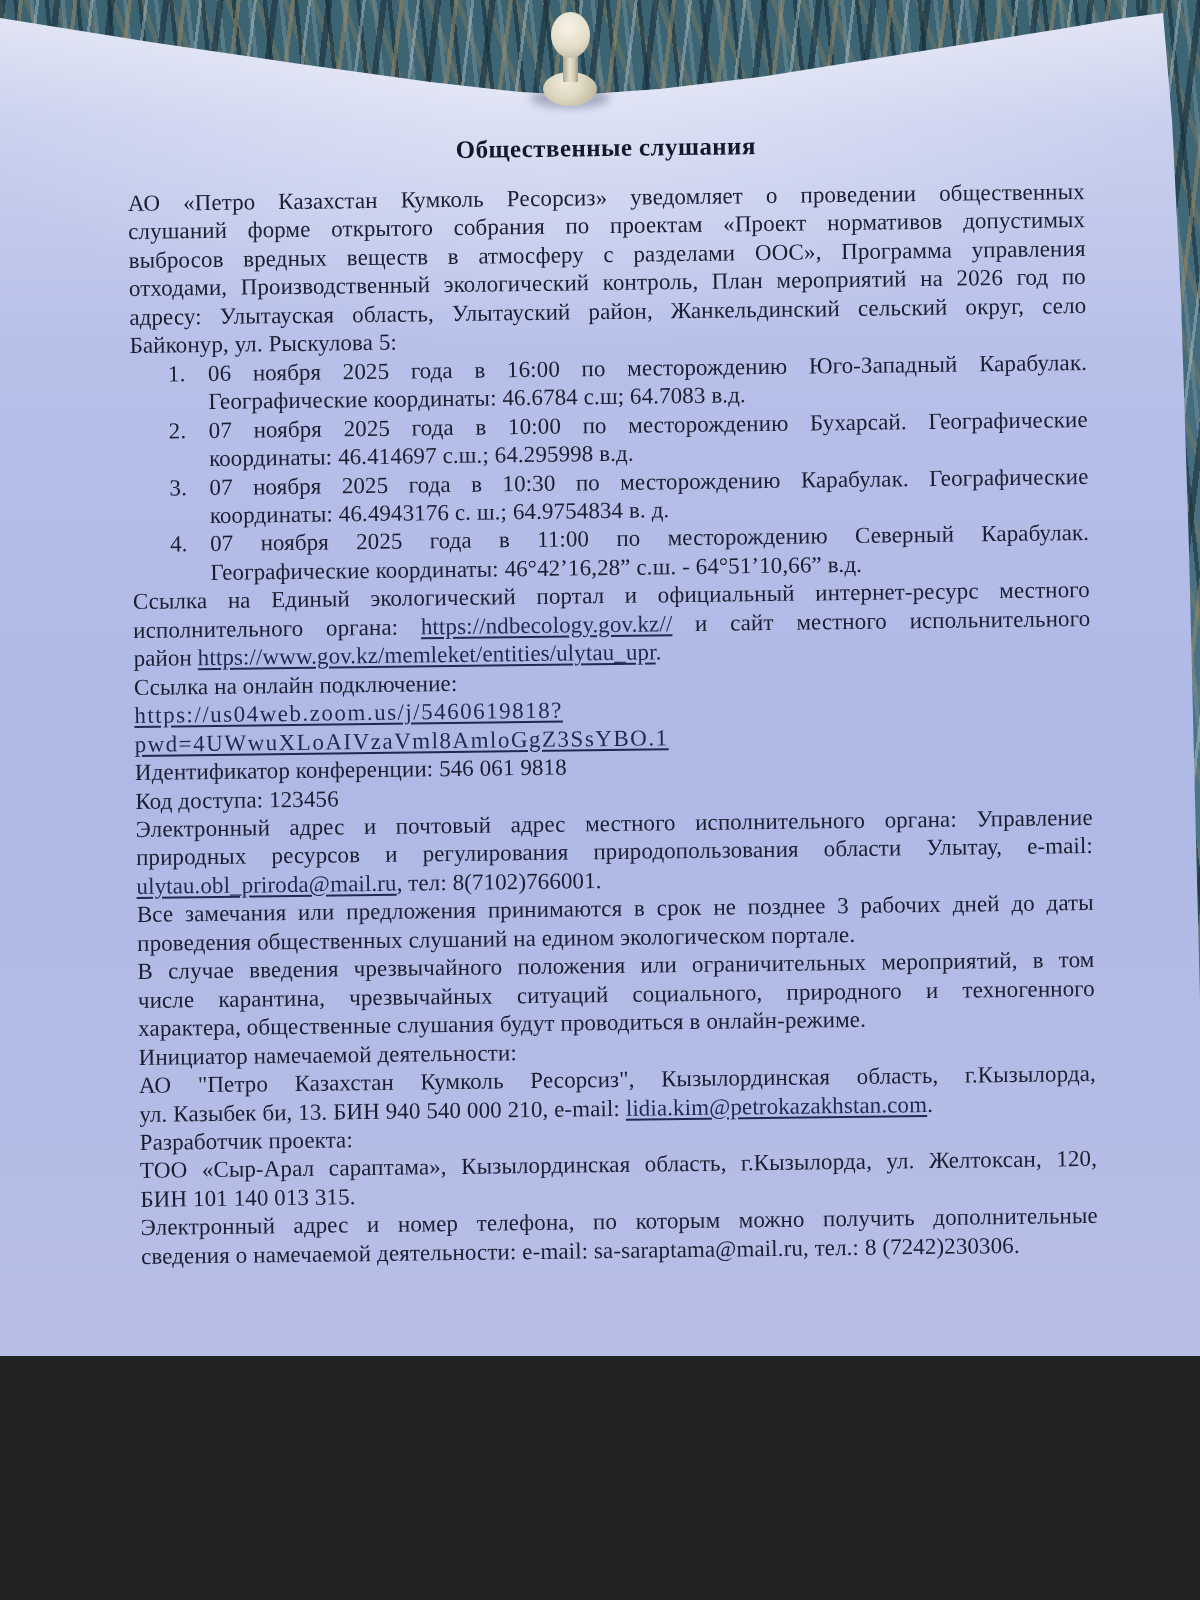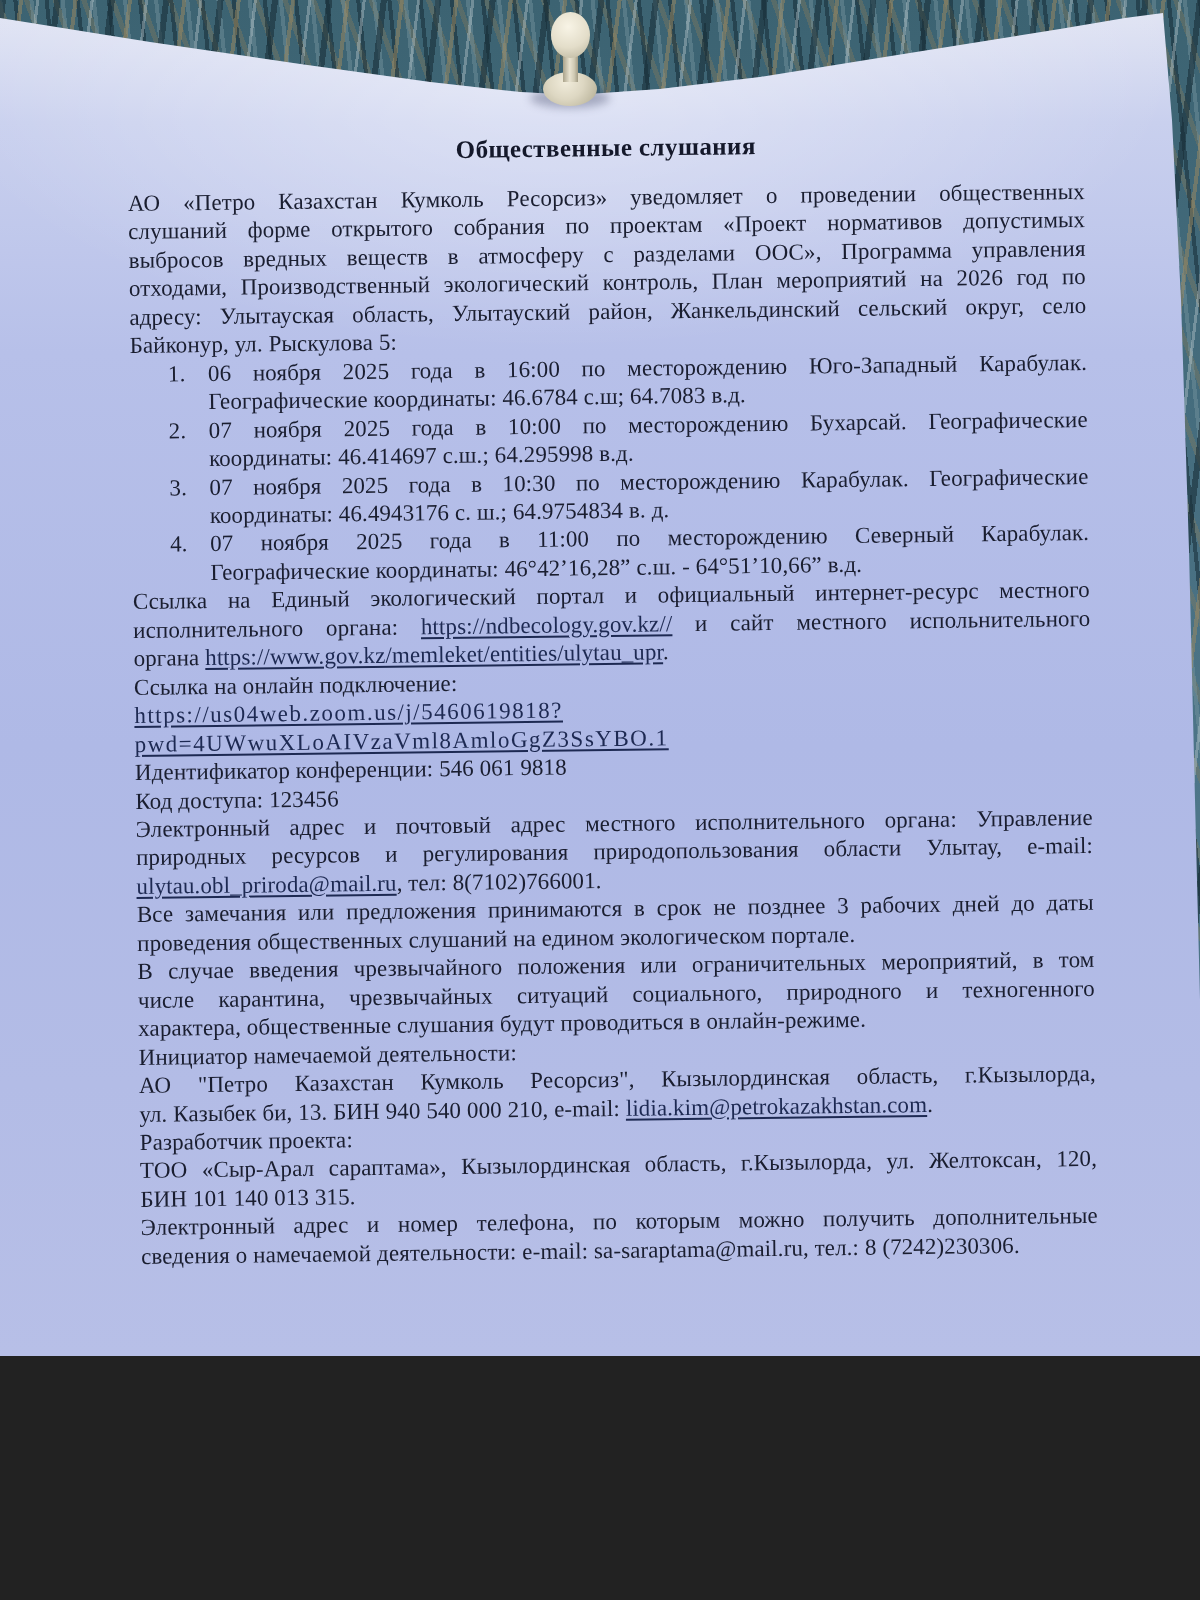--- a/index.html
+++ b/index.html
@@ -99,21 +99,21 @@
           <div class="ln n"><span class="num">1.</span><span class="">06 ноября 2025 года в 16:00 по месторождению Юго-Западный Карабулак.</span></div>
           <div class="ln c end"><span class="">Географические координаты: 46.6784 с.ш; 64.7083 в.д.</span></div>
           <div class="ln n"><span class="num">2.</span><span class="">07 ноября 2025 года в 10:00 по месторождению Бухарсай. Географические</span></div>
           <div class="ln c end"><span class="">координаты: 46.414697 с.ш.; 64.295998 в.д.</span></div>
           <div class="ln n"><span class="num">3.</span><span class="">07 ноября 2025 года в 10:30 по месторождению Карабулак. Географические</span></div>
           <div class="ln c end"><span class="">координаты: 46.4943176 с. ш.; 64.9754834 в. д.</span></div>
           <div class="ln n"><span class="num">4.</span><span class="">07 ноября 2025 года в 11:00 по месторождению Северный Карабулак.</span></div>
           <div class="ln c end"><span class="">Географические координаты: 46°42’16,28” с.ш. - 64°51’10,66” в.д.</span></div>
           <div class="ln p"><span class="">Ссылка на Единый экологический портал и официальный интернет-ресурс местного</span></div>
           <div class="ln p"><span class="">исполнительного органа: </span><span class="u ">https://ndbecology.gov.kz//</span><span class=""> и сайт местного испольнительного</span></div>
-          <div class="ln p end"><span class="">органа </span><span class="u ">https://www.gov.kz/memleket/entities/ulytau_upr</span><span class="">.</span></div>
+          <div class="ln p end"><span class="">район </span><span class="u ">https://www.gov.kz/memleket/entities/ulytau_upr</span><span class="">.</span></div>
           <div class="ln p end"><span class="">Ссылка на онлайн подключение:</span></div>
           <div class="ln p end wide"><span class="u ">https://us04web.zoom.us/j/5460619818?pwd=4UWwuXLoAIVzaVml8AmloGgZ3SsYBO.1</span></div>
           <div class="ln p end"><span class="">Идентификатор конференции: 546 061 9818</span></div>
           <div class="ln p end"><span class="">Код доступа: 123456</span></div>
           <div class="ln p"><span class="">Электронный адрес и почтовый адрес местного исполнительного органа: Управление</span></div>
           <div class="ln p"><span class="">природных ресурсов и регулирования природопользования области Улытау, </span><span class="i">e-mail</span><span class="">:</span></div>
           <div class="ln p end"><span class="u ">ulytau.obl_priroda@mail.ru</span><span class="">, тел: 8(7102)766001.</span></div>
           <div class="ln p"><span class="">Все замечания или предложения принимаются в срок не позднее 3 рабочих дней до даты</span></div>
           <div class="ln p end"><span class="">проведения общественных слушаний на едином экологическом портале.</span></div>
           <div class="ln p"><span class="">В случае введения чрезвычайного положения или ограничительных мероприятий, в том</span></div>

